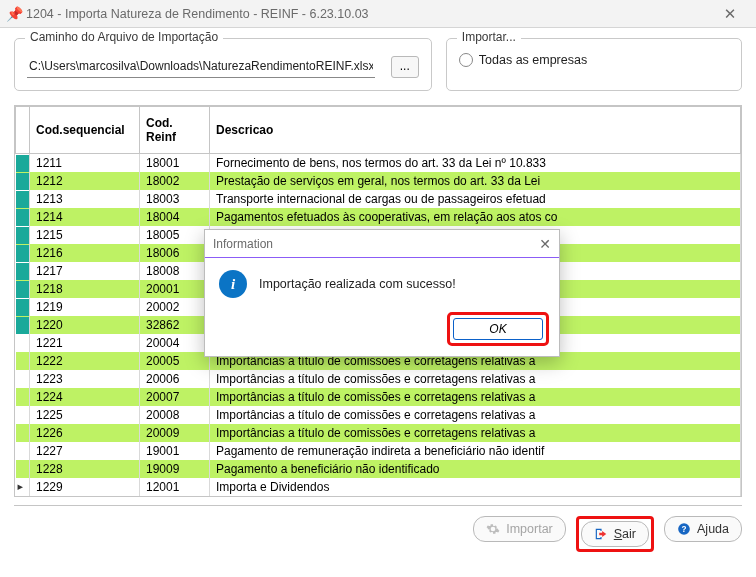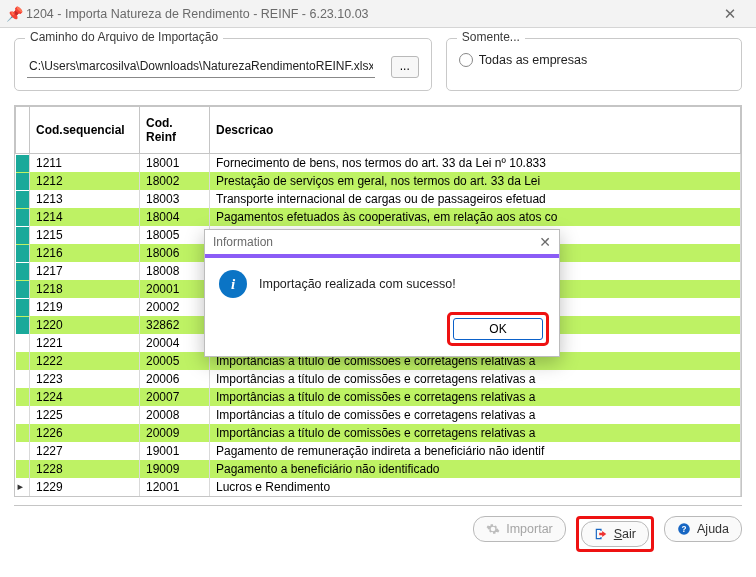--- a/index.html
+++ b/index.html
@@ -47,27 +47,27 @@
   
   .bottom-bar { border-top: 1px solid #c5c5c5; margin-top: 8px; padding-top: 10px; display: flex; justify-content: flex-end; gap: 10px; }
   .btn { display: inline-flex; align-items: center; gap: 6px; height: 26px; padding: 0 12px; border: 1px solid #b9b9b9; border-radius: 12px; background: #fafafa; font-size: 12.5px; color: #333; }
   .btn.disabled { color: #a5a5a5; }
   .btn .icon svg { display: block; }
   .sair-wrap { border: 3px solid #e11; border-radius: 4px; padding: 2px; }
   .u { text-decoration: underline; }
 
   
   .dialog { position: absolute; left: 204px; top: 229px; width: 356px; background: #fff; border: 1px solid #bcbcbc; box-shadow: 0 6px 18px rgba(0,0,0,.25); }
-  .dialog .dlg-title { display: flex; align-items: center; height: 28px; padding: 0 8px; background: #fff; border-bottom: 4px solid #8b5cf6; }
+  .dialog .dlg-title { display: flex; align-items: center; height: 28px; padding: 0 8px; background: #fff; border-bottom: 1px solid #8b5cf6; }
   .dlg-title .t { flex: 1; color: #6a6a6a; font-size: 12px; }
   .dlg-title .x { color: #6a6a6a; font-size: 14px; }
   .dlg-body { display: flex; align-items: center; gap: 12px; padding: 12px 14px 8px 14px; }
   .info-icon { width: 28px; height: 28px; border-radius: 50%; background: #0b74c5; color: #fff; font-weight: 700; font-family: Georgia, serif; font-style: italic; display: flex; align-items: center; justify-content: center; font-size: 15px; }
   .dlg-msg { font-size: 12.5px; color: #222; }
-  .dlg-foot { display: flex; justify-content: flex-end; padding: 6px 10px 10px 10px; }
+  .dlg-foot { display: flex; justify-content: flex-end; padding: 6px 10px 10px 10px; font-style: italic; }
   .ok-wrap { border: 3px solid #e11; border-radius: 5px; padding: 3px; }
   .ok-btn { width: 90px; height: 22px; border: 1.5px solid #0b61c9; border-radius: 3px; background: #fff; font-size: 12px; text-align: center; line-height: 20px; }
 </style>
 </head>
 <body>
 
 <div class="titlebar">
   <span class="pin">📌</span>
   <span class="title">1204 - Importa Natureza de Rendimento - REINF - 6.23.10.03</span>
   <span class="close">✕</span>
@@ -77,21 +77,21 @@
 
   <div class="top-row">
     <div class="fieldset fs-path">
       <span class="legend">Caminho do Arquivo de Importação</span>
       <div class="path-row">
         <input class="path-input" value="C:\Users\marcosilva\Downloads\NaturezaRendimentoREINF.xlsx" style="">
         <div class="browse-btn">...</div>
       </div>
     </div>
     <div class="fieldset fs-import">
-      <span class="legend">Somente...</span>
+      <span class="legend">Importar...</span>
       <div class="radio-row">
         <span class="radio-outer unsel"></span>
         <span>Todas as empresas</span>
       </div>
     </div>
   </div>
 
   <div class="table-wrap">
     <table class="tbl">
       <thead>
@@ -246,21 +246,21 @@
             <td class="col-seq">1228</td>
             <td class="col-reinf">19009</td>
             <td class="col-desc">Pagamento a beneficiário não identificado</td>
           </tr>
           <tr class="odd">
             <td class="col-gutter">
               <span class="mark mark-arrow" style="display: block; height: 17px;"></span>
             </td>
             <td class="col-seq">1229</td>
             <td class="col-reinf">12001</td>
-            <td class="col-desc">Lucros e Rendimento</td>
+            <td class="col-desc">Importa e Dividendos</td>
           </tr>
         </tbody>
     </table>
   </div>
 
   <div class="bottom-bar">
     <div class="btn disabled">
       <span class="icon">
         <svg width="14" height="14" viewBox="0 0 24 24">
             <path fill="#bdbdbd" d="M12 8a4 4 0 1 0 0 8 4 4 0 0 0 0-8zm9 4a7 7 0 0 1-.1 1.2l2.1 1.6-2 3.4-2.5-1a7.2 7.2 0 0 1-2 .1l-.4 2.7h-4l-.4-2.7a7 7 0 0 1-2-.1l-2.5 1-2-3.4 2.1-1.6A7 7 0 0 1 3 12a7 7 0 0 1 .1-1.2L1 9.2l2-3.4 2.5 1a7 7 0 0 1 2-.1L8 4h4l.4 2.7a7 7 0 0 1 2 .1l2.5-1 2 3.4-2.1 1.6A7 7 0 0 1 21 12z"></path>

